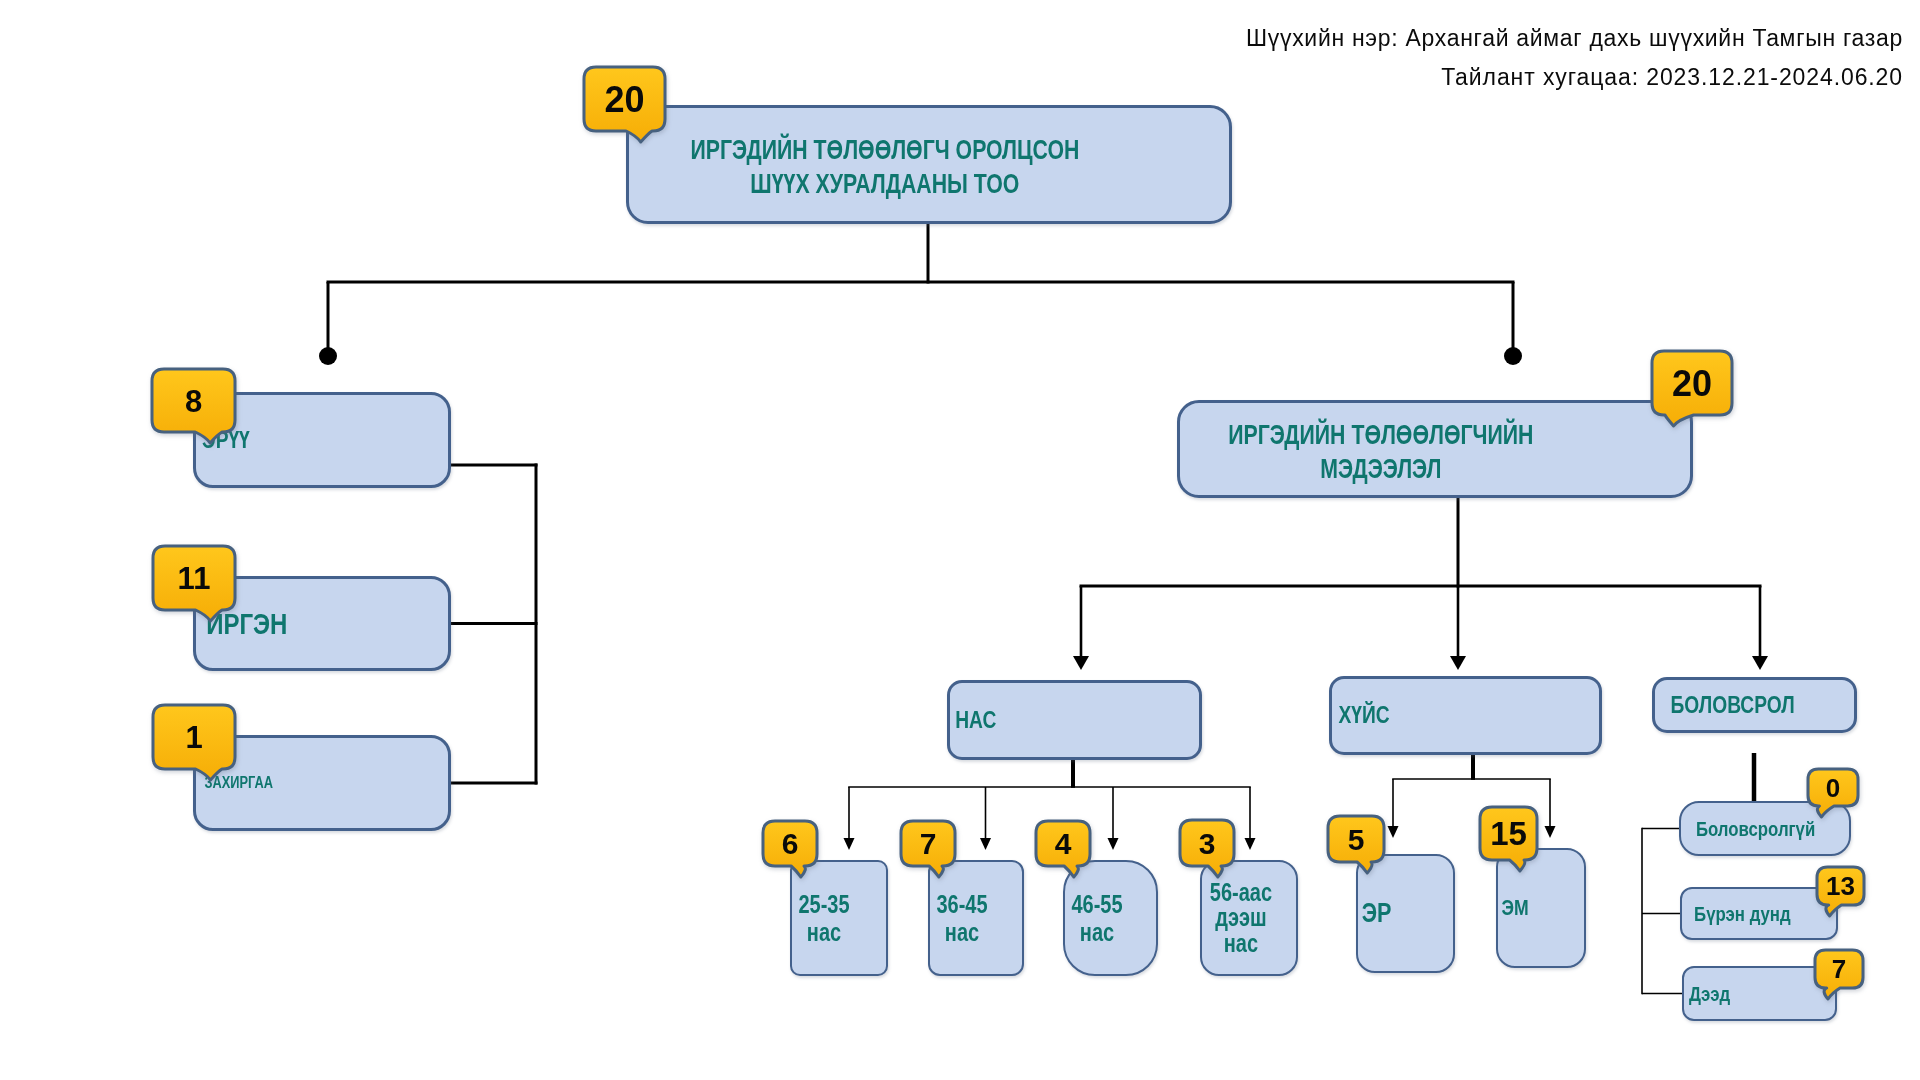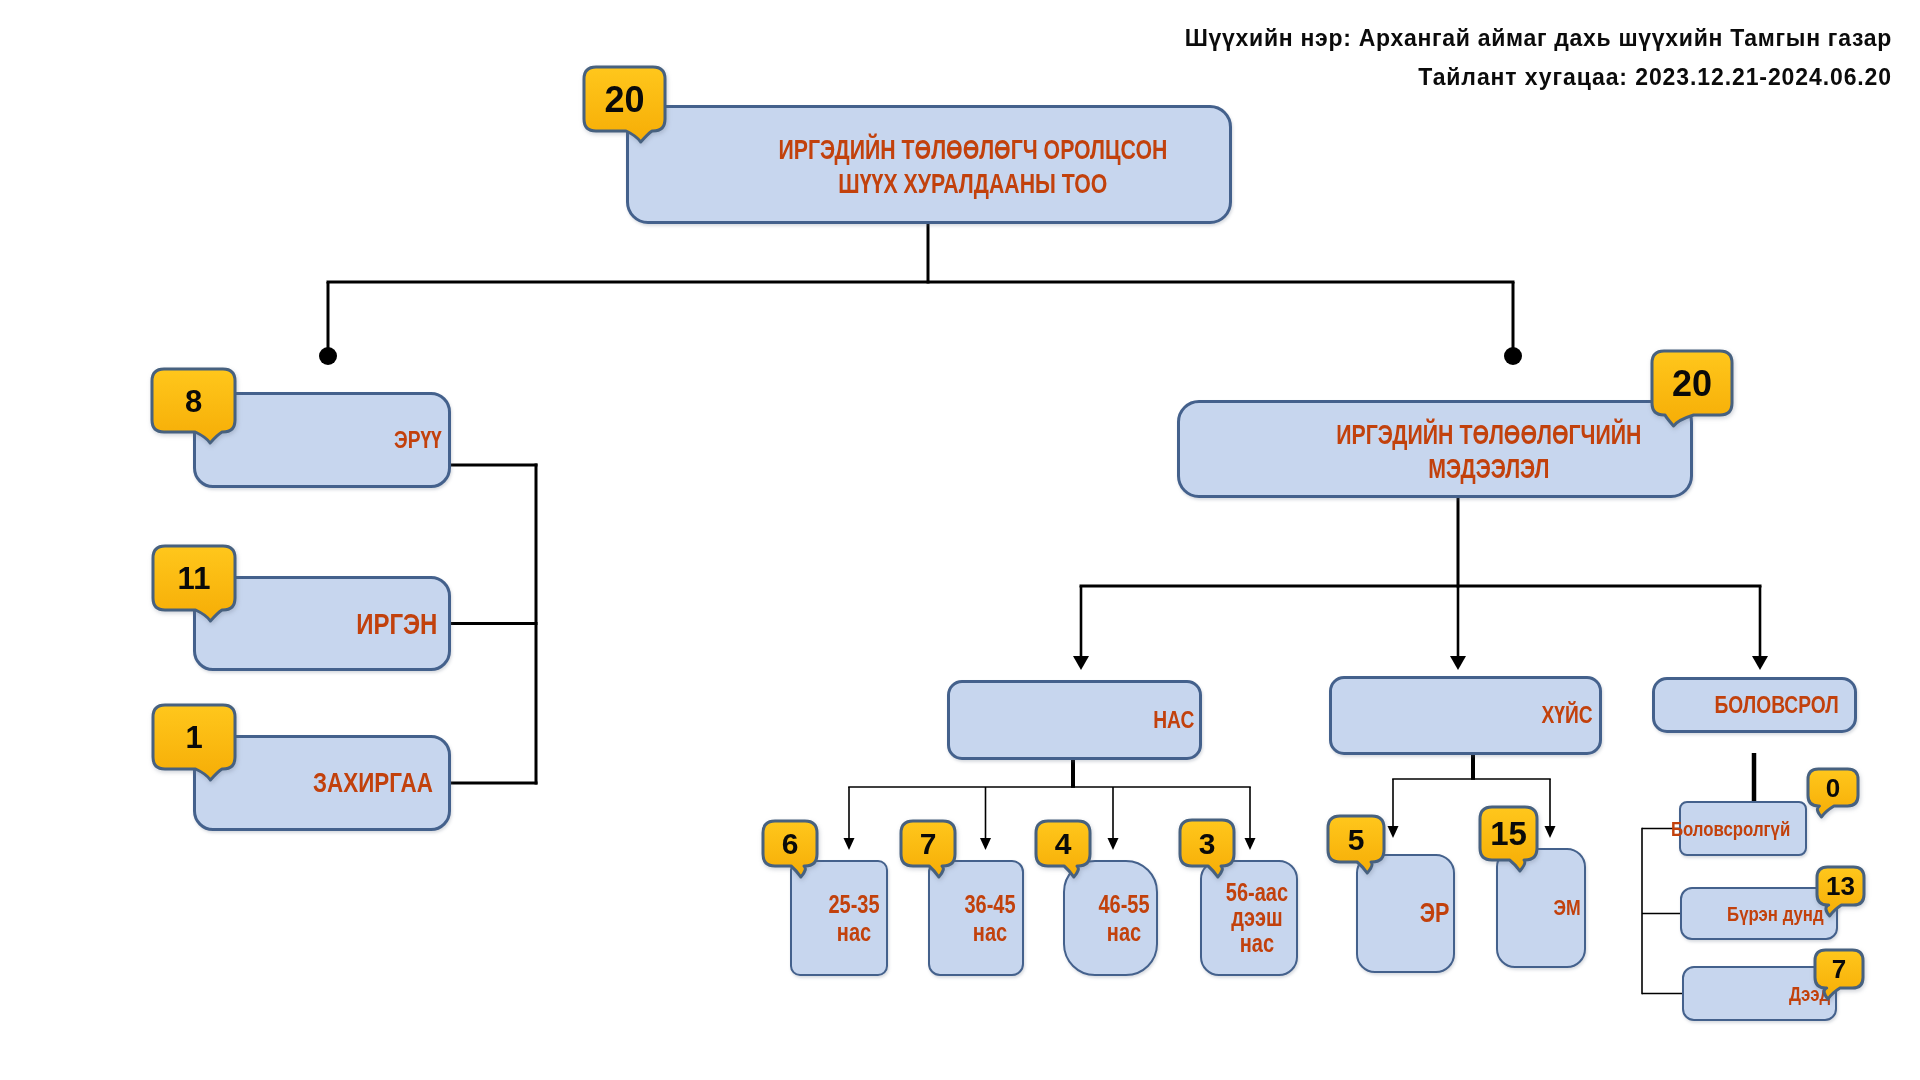--- a/index.html
+++ b/index.html
@@ -1,24 +1,24 @@
 <!DOCTYPE html>
 <html><head>
 <meta charset="utf-8">
 <style>
   html,body {margin:0;padding:0;width:1920px;height:1080px;background:#ffffff;overflow:hidden;}
   body {font-family:"Liberation Sans", sans-serif; position:relative;}
   #lines {position:absolute;left:0;top:0;}
   .bx {position:absolute;background:#c7d6ee;border-style:solid;border-color:#44618c;
-       display:flex;align-items:center;justify-content:flex-end;text-align:center;
-       font-weight:bold;color:#c2410c;box-sizing:border-box;box-shadow:1px 2px 3px rgba(100,110,130,0.25);}
+       display:flex;align-items:center;justify-content:flex-start;text-align:center;
+       font-weight:bold;color:#0f766e;box-sizing:border-box;box-shadow:1px 2px 3px rgba(100,110,130,0.25);}
   .badge {position:absolute;filter:drop-shadow(1px 2px 2px rgba(100,110,130,0.3));}
   .bx span {display:block;transform:scaleX(0.8);transform-origin:center center;white-space:nowrap;}
   .bx.tt span {transform:scaleX(0.76);margin-top:5px;}
-  .hdr {position:absolute;right:28px;font-weight:bold;color:#0b0b0b;white-space:nowrap;}
+  .hdr {position:absolute;right:17px;font-weight:normal;color:#0b0b0b;white-space:nowrap;}
 </style>
 </head>
 <body>
 <svg id="lines" width="1920" height="1080" viewBox="0 0 1920 1080">
     <line x1="928" y1="224" x2="928" y2="283.5" stroke="#000000" stroke-width="3"></line>
     <line x1="326.5" y1="282" x2="1514.5" y2="282" stroke="#000000" stroke-width="3"></line>
     <line x1="328" y1="282" x2="328" y2="348" stroke="#000000" stroke-width="3"></line>
     <line x1="1513" y1="282" x2="1513" y2="348" stroke="#000000" stroke-width="3"></line>
     <circle cx="328" cy="356" r="9" fill="#000000"></circle>
     <circle cx="1513" cy="356" r="9" fill="#000000"></circle>
@@ -58,21 +58,21 @@
   </svg>
 <div class="bx tt" style="left:626px;top:105px;width:606px;height:119px;border-radius:22px;border-width:3px;font-size:28px;line-height:1.2">
     <span>ИРГЭДИЙН ТӨЛӨӨЛӨГЧ ОРОЛЦСОН<br>ШҮҮХ ХУРАЛДААНЫ ТОО</span>
   </div>
 <div class="bx" style="left:193px;top:392px;width:258px;height:96px;border-radius:20px;border-width:3px;font-size:24px;line-height:1.2">
     <span>ЭРҮҮ</span>
   </div>
 <div class="bx" style="left:193px;top:576px;width:258px;height:95px;border-radius:20px;border-width:3px;font-size:30px;line-height:1.2">
     <span>ИРГЭН</span>
   </div>
-<div class="bx" style="left:193px;top:735px;width:258px;height:96px;border-radius:20px;border-width:3px;font-size:28px;line-height:1.2">
+<div class="bx" style="left:193px;top:735px;width:258px;height:96px;border-radius:20px;border-width:3px;font-size:16px;line-height:1.2">
     <span>ЗАХИРГАА</span>
   </div>
 <div class="bx tt" style="left:1177px;top:400px;width:516px;height:98px;border-radius:22px;border-width:3px;font-size:28px;line-height:1.2">
     <span>ИРГЭДИЙН ТӨЛӨӨЛӨГЧИЙН<br>МЭДЭЭЛЭЛ</span>
   </div>
 <div class="bx" style="left:947px;top:680px;width:255px;height:80px;border-radius:15px;border-width:3px;font-size:24px;line-height:1.2">
     <span>НАС</span>
   </div>
 <div class="bx" style="left:1329px;top:676px;width:273px;height:79px;border-radius:15px;border-width:3px;font-size:24px;line-height:1.2">
     <span>ХҮЙС</span>
@@ -91,21 +91,21 @@
   </div>
 <div class="bx" style="left:1200px;top:860px;width:98px;height:116px;border-radius:19px;border-width:2.5px;font-size:25px;line-height:1.02">
     <span>56-аас<br>дээш<br>нас</span>
   </div>
 <div class="bx" style="left:1356px;top:854px;width:99px;height:119px;border-radius:19px;border-width:2.5px;font-size:27px;line-height:1.2">
     <span>ЭР</span>
   </div>
 <div class="bx" style="left:1496px;top:848px;width:90px;height:120px;border-radius:19px;border-width:2.5px;font-size:22px;line-height:1.2">
     <span>ЭМ</span>
   </div>
-<div class="bx" style="left:1679px;top:801px;width:128px;height:55px;border-radius:8px;border-width:2.5px;font-size:21px;line-height:1.2">
+<div class="bx" style="left:1679px;top:801px;width:172px;height:55px;border-radius:20px;border-width:2.5px;font-size:21px;line-height:1.2">
     <span>Боловсролгүй</span>
   </div>
 <div class="bx" style="left:1680px;top:887px;width:158px;height:53px;border-radius:12px;border-width:2.5px;font-size:21px;line-height:1.2">
     <span>Бүрэн дунд</span>
   </div>
 <div class="bx" style="left:1682px;top:966px;width:155px;height:55px;border-radius:12px;border-width:2.5px;font-size:21px;line-height:1.2">
     <span>Дээд</span>
   </div>
 <svg class="badge" style="left:581px;top:64px" width="87" height="82" viewBox="0 0 87 82">
     <defs>

